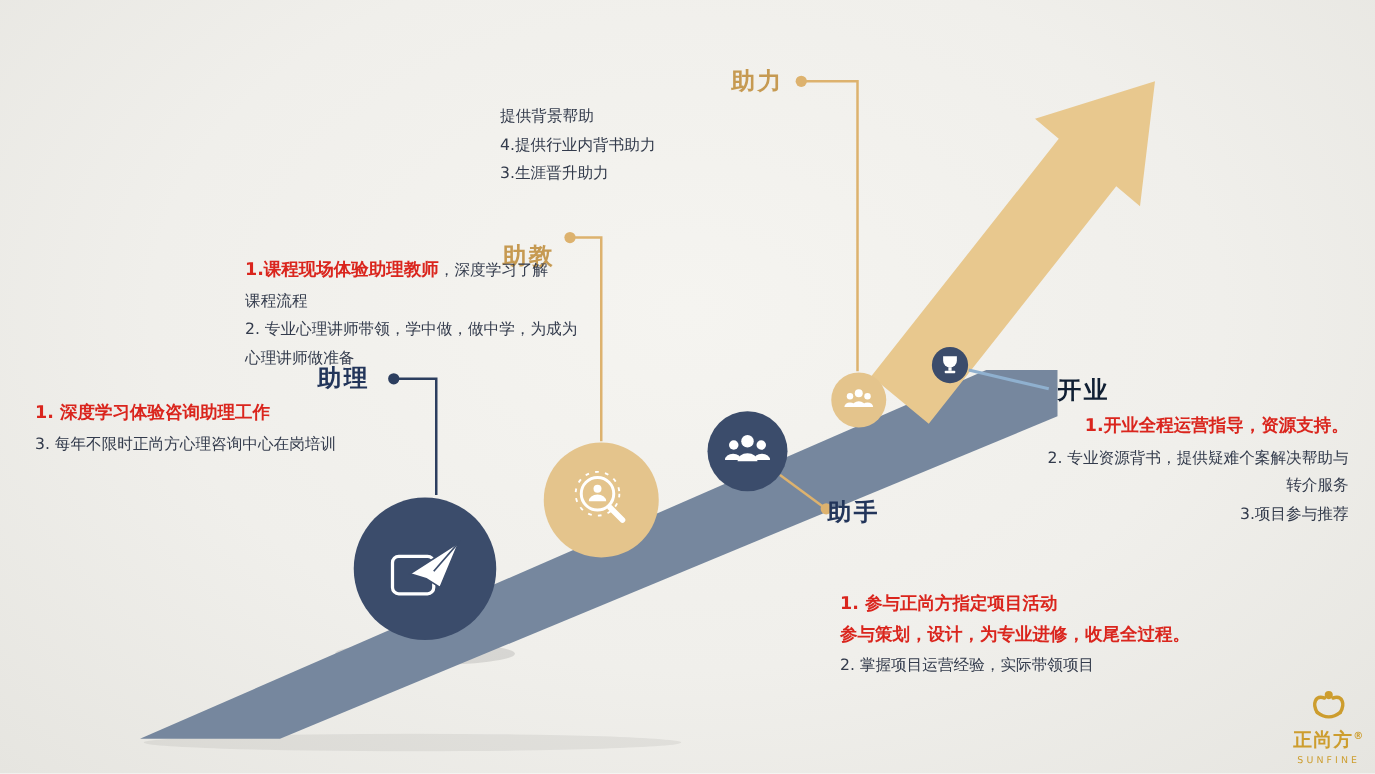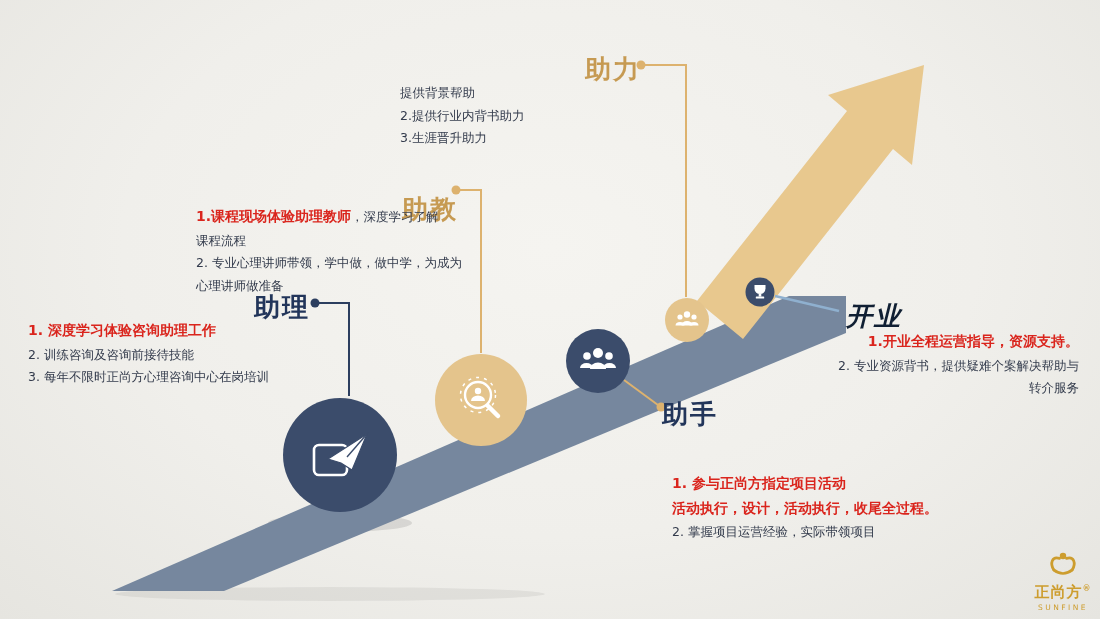--- a/index.html
+++ b/index.html
@@ -1,23 +1,23 @@
 <!DOCTYPE html>
 <html><head>
 <meta charset="utf-8">
 <style>
   html,body{margin:0;padding:0;}
   body{width:1100px;height:619px;font-family:"DejaVu Sans","Liberation Sans",sans-serif;}
   #canvas{position:relative;width:1100px;height:619px;overflow:hidden;
           background:radial-gradient(ellipse at 50% 40%, #f5f4f0 0%, #f0efeb 55%, #e6e5e0 100%);}
   svg.layer{position:absolute;left:0;top:0;}
-  .title{position:absolute;font-weight:bold;font-size:26px;letter-spacing:2px;white-space:nowrap;}
+  .title{position:absolute;font-weight:bold;font-size:19px;letter-spacing:2px;white-space:nowrap;}
   .t-navy{color:#22355a;text-align:right;}
   .t-gold{color:#c69a52;}
-  .t-dark{color:#101f33;font-style:italic;}
+  .t-dark{color:#101f33;}
   .blk{position:absolute;}
   .ln{white-space:nowrap;font-size:12.5px;color:#333b4c;line-height:1.4;margin-bottom:5px;}
   .red{color:#da251d;font-weight:bold;font-size:14px;}
   .logo{position:absolute;left:1020px;top:548px;width:86px;text-align:center;}
   .logo-name{font-size:15px;font-weight:bold;color:#cd9d2e;letter-spacing:1px;margin-top:1px;}
   .logo-name .reg{font-size:8px;vertical-align:super;}
   .logo-sub{font-size:7.5px;letter-spacing:2.5px;color:#cd9d2e;margin-top:1px;}
 </style>
 </head>
 <body>
@@ -108,49 +108,49 @@
   </svg>
 
   <div class="title t-navy" style="left:254px;top:290px;">助理</div>
   <div class="title t-gold" style="left:402px;top:192px;">助教</div>
   <div class="title t-gold" style="left:585px;top:52px;">助力</div>
   <div class="title t-navy" style="left:662px;top:397px;">助手</div>
   <div class="title t-dark" style="left:846px;top:299px;">开业</div>
 
   <div class="blk" style="left:28px;top:321px;">
     <div class="ln red">1. 深度学习体验咨询助理工作</div>
-    <div class="ln">2. 训练咨询及咨询前接待技能</div>
     <div class="ln">3. 每年不限时正尚方心理咨询中心在岗培训</div>
   </div>
 
   <div class="blk" style="left:196px;top:207px;">
     <div class="ln">
       <span class="red">1.课程现场体验助理教师</span><span>，深度学习了解</span>
     </div>
     <div class="ln">课程流程</div>
     <div class="ln">2. 专业心理讲师带领，学中做，做中学，为成为</div>
     <div class="ln">心理讲师做准备</div>
   </div>
 
   <div class="blk" style="left:400px;top:84px;">
     <div class="ln">提供背景帮助</div>
-    <div class="ln">2.提供行业内背书助力</div>
+    <div class="ln">4.提供行业内背书助力</div>
     <div class="ln">3.生涯晋升助力</div>
   </div>
 
   <div class="blk" style="left:672px;top:430px;margin-top:44px;">
     <div class="ln red">1. 参与正尚方指定项目活动</div>
-    <div class="ln red">活动执行，设计，活动执行，收尾全过程。</div>
+    <div class="ln red">参与策划，设计，为专业进修，收尾全过程。</div>
     <div class="ln">2. 掌握项目运营经验，实际带领项目</div>
   </div>
 
   <div class="blk" style="left:838px;top:332px;text-align:right;">
     <div class="ln red">1.开业全程运营指导，资源支持。</div>
     <div class="ln">2. 专业资源背书，提供疑难个案解决帮助与</div>
     <div class="ln">转介服务</div>
+    <div class="ln">3.项目参与推荐</div>
   </div>
 
   <div class="logo">
     <svg width="40" height="30" viewBox="-13 -13 26 26">
       <circle cx="0" cy="-6" r="2.8" fill="#cd9d2e"></circle>
       <path d="M -8 6 C -11.5 0 -9.5 -6 -3 -4" stroke="#cd9d2e" stroke-width="2.4" fill="none" stroke-linecap="round"></path>
       <path d="M 8 6 C 11.5 0 9.5 -6 3 -4" stroke="#cd9d2e" stroke-width="2.4" fill="none" stroke-linecap="round"></path>
       <path d="M -8 6 C -3 10 3 10 8 6" stroke="#cd9d2e" stroke-width="2.4" fill="none" stroke-linecap="round"></path>
     </svg>
     <div class="logo-name">

